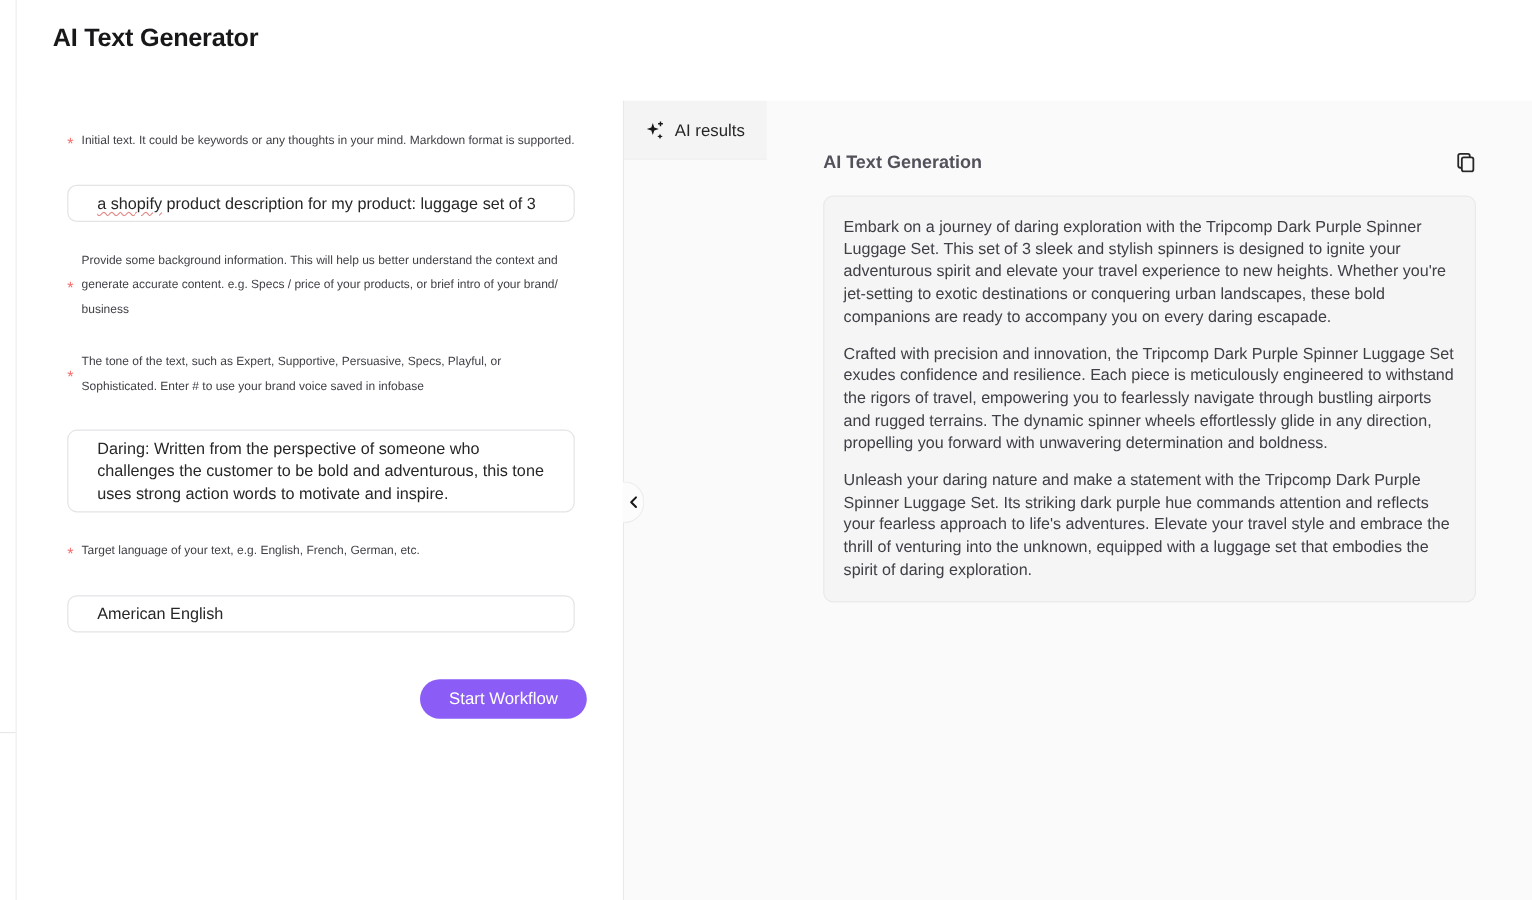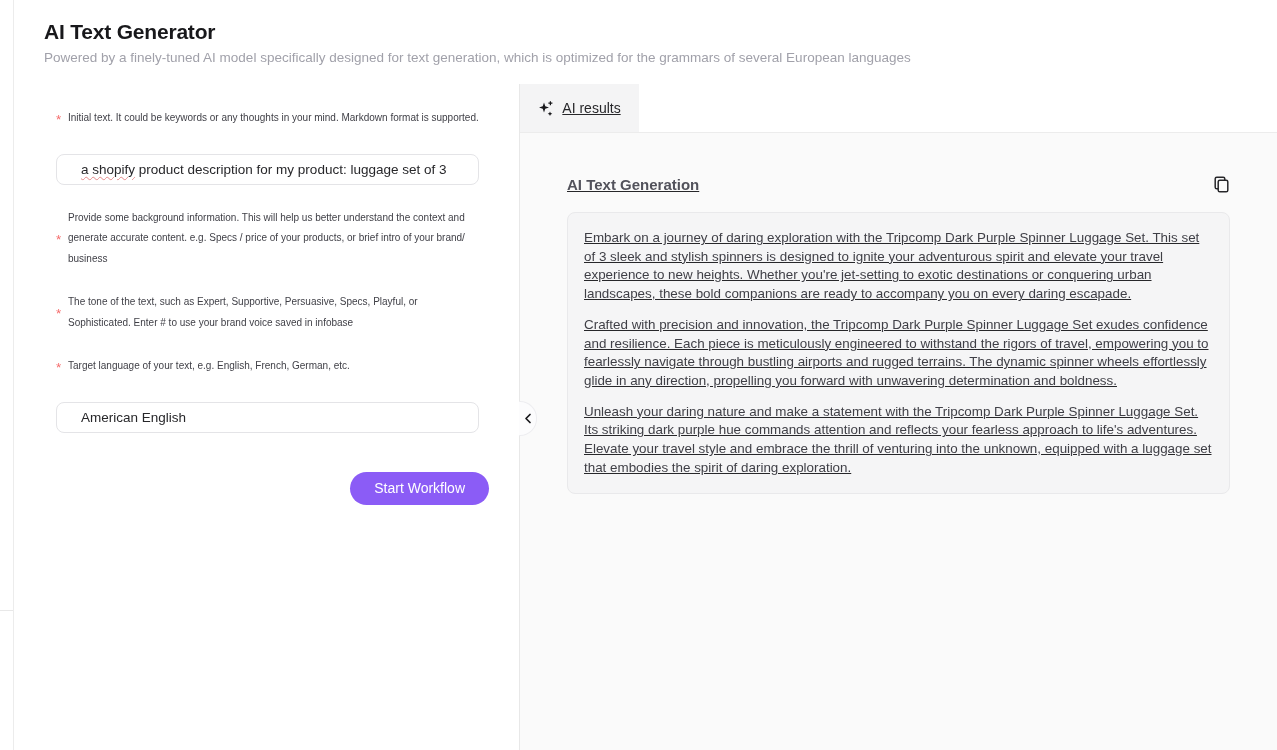--- a/index.html
+++ b/index.html
@@ -14,21 +14,21 @@
   .scroll-notch { position:absolute; left:17px; top:0; width:9px; height:4px; background:#52525b; border-radius:0 0 2px 2px; }
 
   
   .header { position:absolute; top:0; left:14px; right:0; height:100px; background:#fff; border-bottom:1px solid #ececec; }
   .page-title { position:absolute; left:30px; top:20px; font-size:21px; font-weight:700; color:#18181b; letter-spacing:-0.2px; }
   .page-subtitle { position:absolute; left:30px; top:50px; font-size:13.5px; color:#a1a1aa; }
 
   
   .main { position:absolute; top:84px; left:14px; right:0; bottom:0; display:flex; }
   .form-panel { width:505px; background:#fff; padding:24px 40px 0 42px; position:relative; }
-  .results-panel { flex:1; background:#fafafa; border-left:1px solid #e8e8e8; display:flex; flex-direction:column; min-width:0;text-decoration:underline; }
+  .results-panel { flex:1; background:#fafafa; border-left:1px solid #e8e8e8; display:flex; flex-direction:row; min-width:0; }
 
   
   .field { margin-bottom:23px; }
   .field-label { display:flex; gap:4px; margin-bottom:8px; }
   .req { color:#f56c6c; font-size:13.5px; line-height:1; align-self:center; flex:none; width:8px; padding-top:3px; }
   .label-text { font-size:10px; line-height:20.5px; color:#3f3f46; }
   .inputbox {
     border:1px solid #e4e4e7; border-radius:8px; background:#fff;
     padding:5px 24px; font-size:13.5px; line-height:19px; color:#27272a;
     white-space:pre-wrap; word-wrap:break-word; cursor:text;margin-top:25px;
@@ -69,21 +69,20 @@
 </style>
 </head>
 <body>
 
 <div class="sidebar-line"></div>
 <div class="sidebar-tick"></div>
 <div class="scroll-notch"></div>
 
 <header class="header">
   <div class="page-title">AI Text Generator</div>
-  <div class="page-subtitle">Powered by a finely-tuned AI model specifically designed for text generation, which is optimized for the grammars of several European languages</div>
 </header>
 
 <div class="main">
 
   <section class="form-panel">
 
     <div class="field">
       <div class="field-label">
         <span class="req">*</span>
         <span class="label-text">Initial text. It could be keywords or any thoughts in your mind. Markdown format is supported.</span>
@@ -96,20 +95,21 @@
         <span class="req">*</span>
         <span class="label-text">Provide some background information. This will help us better understand the context and generate accurate content. e.g. Specs / price of your products, or brief intro of your brand/ business</span>
       </div>
     </div>
 
     <div class="field">
       <div class="field-label">
         <span class="req">*</span>
         <span class="label-text">The tone of the text, such as Expert, Supportive, Persuasive, Specs, Playful, or Sophisticated. Enter # to use your brand voice saved in infobase</span>
       </div>
+      <div class="inputbox">Daring: Written from the perspective of someone who challenges the customer to be bold and adventurous, this tone uses strong action words to motivate and inspire.</div>
     </div>
 
     <div class="field">
       <div class="field-label">
         <span class="req">*</span>
         <span class="label-text">Target language of your text, e.g. English, French, German, etc.</span>
       </div>
       <div class="inputbox">American English</div>
     </div>
 

